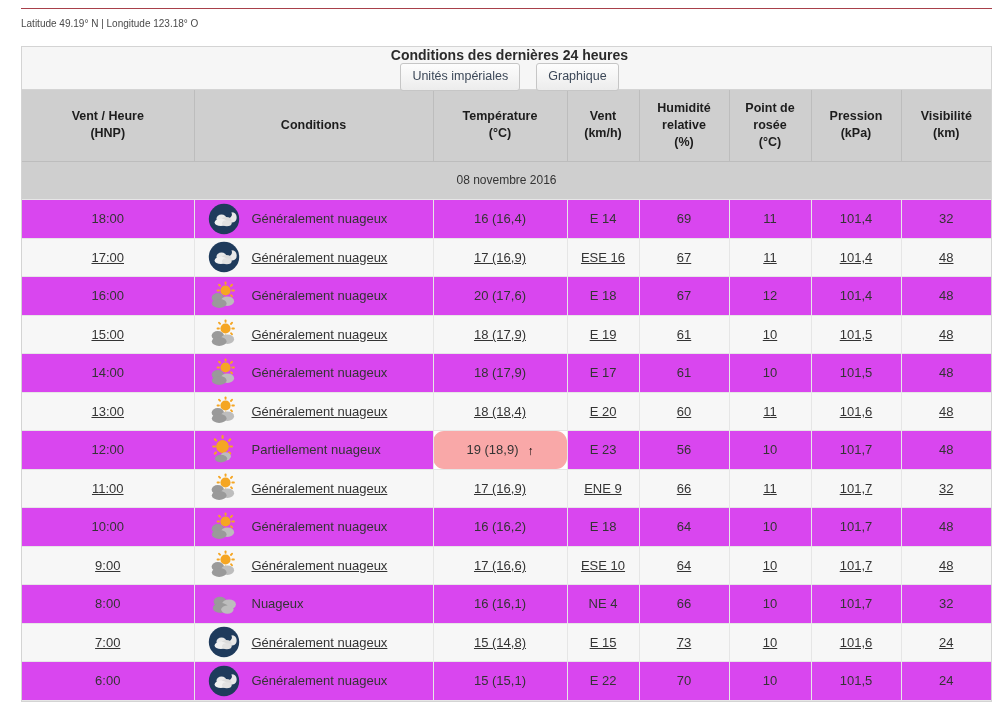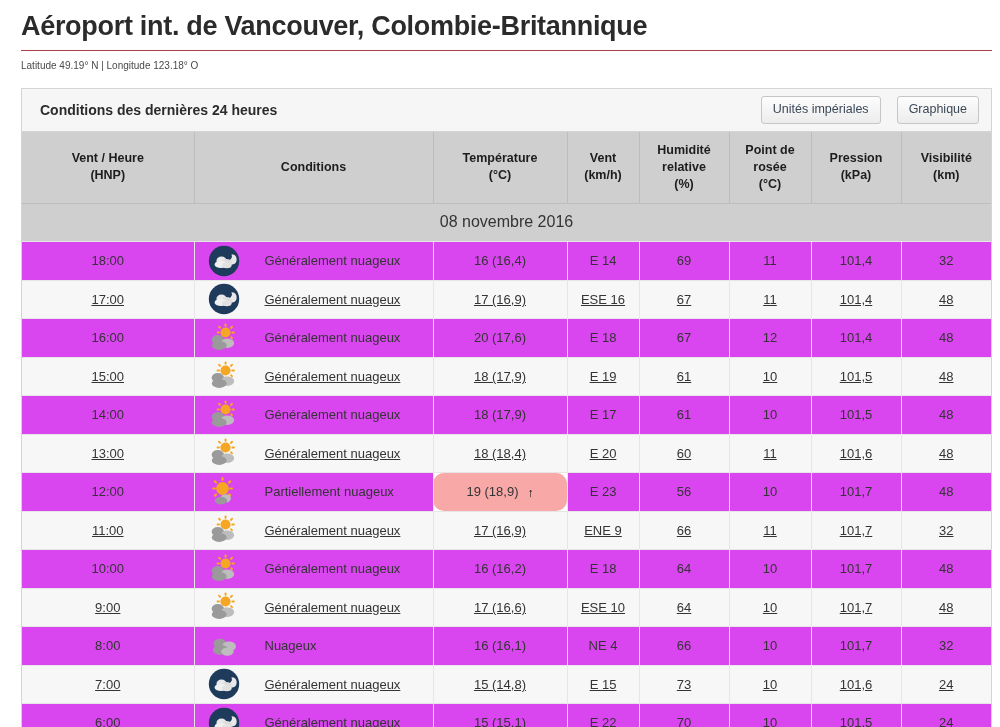--- a/index.html
+++ b/index.html
@@ -49,20 +49,21 @@
     border: 1px solid #d4d4d4;
     background: #ffffff;
   }
   .panel-head {
     background: #f6f6f6;
     border-bottom: 1px solid #d4d4d4;
     height: 43px;
     display: flex;
     align-items: center;
     padding: 0 12px 0 18px;
+    flex-direction: column;
   }
   .panel-head-title {
     font-size: 14px;
     font-weight: bold;
     color: #2b2b2b;
     flex: 1 1 auto;
   }
   .btn-group { display: flex; gap: 16px; }
   .btn {
     font-family: "Liberation Sans", "DejaVu Sans", sans-serif;
@@ -94,21 +95,21 @@
     padding: 10px 4px;
     border-right: 1px solid #bdbdbd;
     border-bottom: 1px solid #bdbdbd;
     line-height: 1.35;
     height: 68px;
   }
   table.wx th:last-child { border-right: 0; margin-left: 20px; }
 
   tr.date-row td {
     background: #cfcfcf;
-    font-size: 16px;
+    font-size: 12px;
     color: #1d1d1d;
     padding: 7px 0 7px 13px;
     border-bottom: 1px solid #bdbdbd;
   }
 
   table.wx td {
     border-right: 1px solid #e6e6e6;
     border-bottom: 1px solid #e6e6e6;
     text-align: center;
     vertical-align: middle;
@@ -121,21 +122,21 @@
   tr.data-row.odd td { background: #d946ef; }
   tr.data-row.even td { background: #f7f7f7; text-decoration: underline; }
 
   td.cond {
     text-align: left;
     padding-left: 0;
   }
   .cond-inner {
     display: flex;
     align-items: center;
-    gap: 25px;
+    gap: 12px;
     padding-left: 9px;
   }
   .cond-text { font-size: 13px; color: #343434; }
 
   td.temp-hl {
     background: #f9a8a8 !important;
     border-radius: 11px;
   }
   .arrow-up {
     display: inline-block;
@@ -161,21 +162,20 @@
   col.c-hum  { width: 90px; }
   col.c-dew  { width: 82px; }
   col.c-pres { width: 90px; }
   col.c-vis  { width: 90px; }
 </style>
 </head>
 <body>
 
 <div class="page">
 
-  <h1 class="page-title">Aéroport int. de Vancouver, Colombie-Britannique</h1>
   <hr class="title-rule">
   <div class="coords">Latitude 49.19° N | Longitude 123.18° O</div>
 
   <div class="panel">
 
     <div class="panel-head">
       <div class="panel-head-title">Conditions des dernières 24 heures</div>
       <div class="btn-group">
         <button class="btn">Unités impériales</button>
         <button class="btn">Graphique</button>

